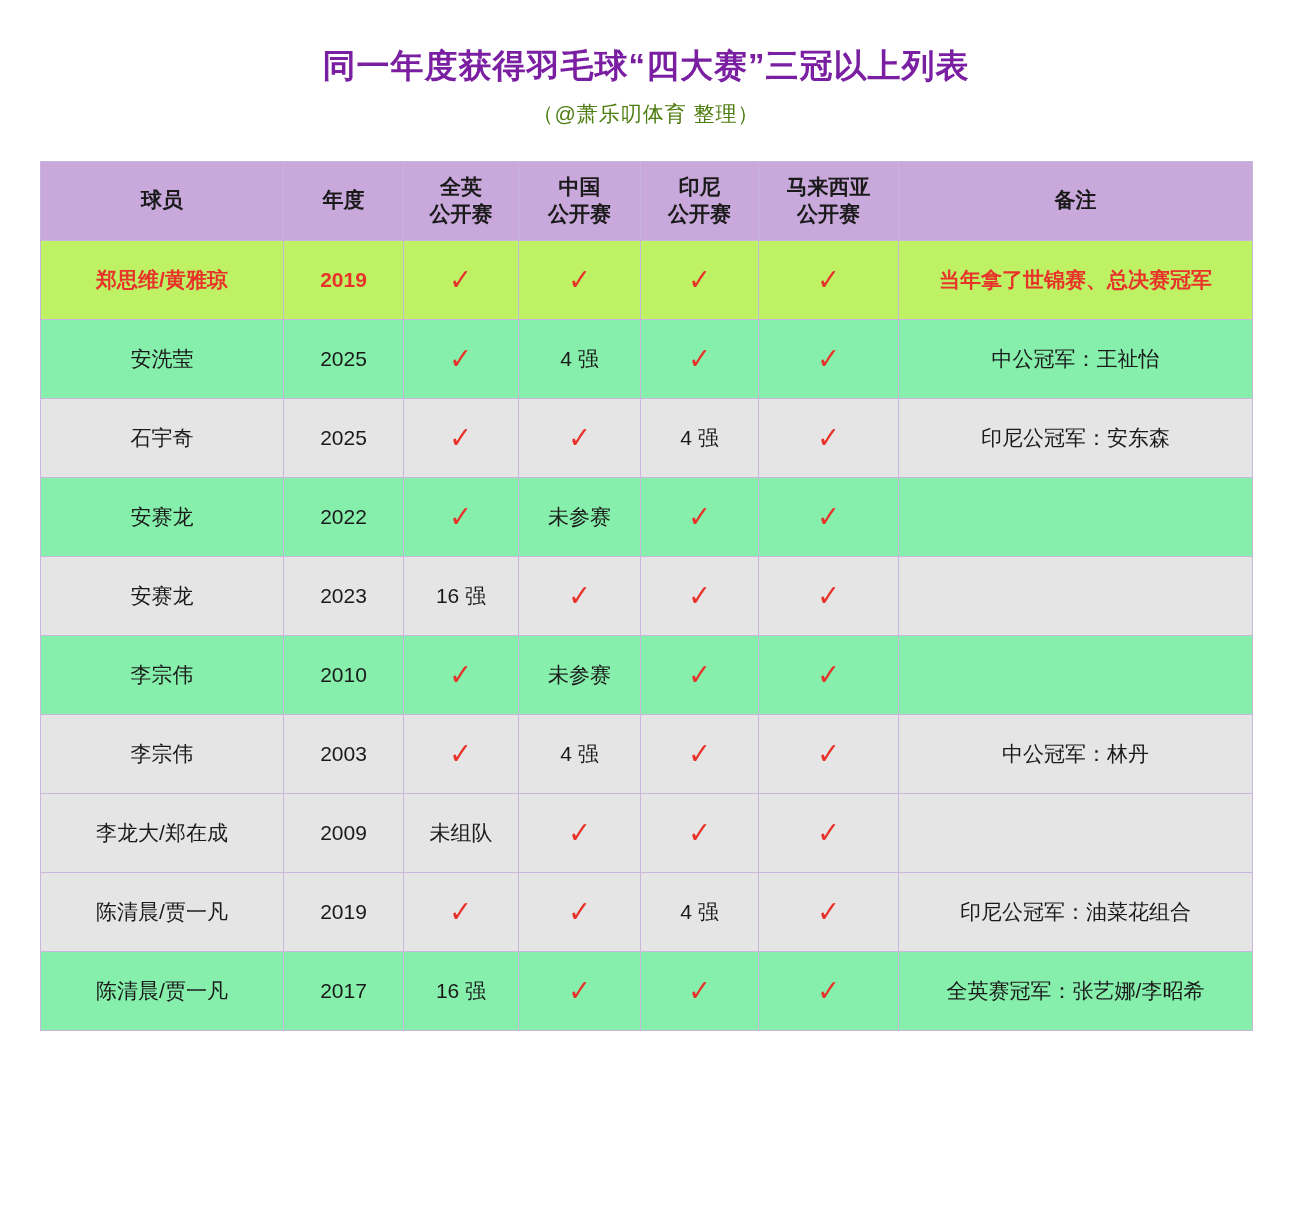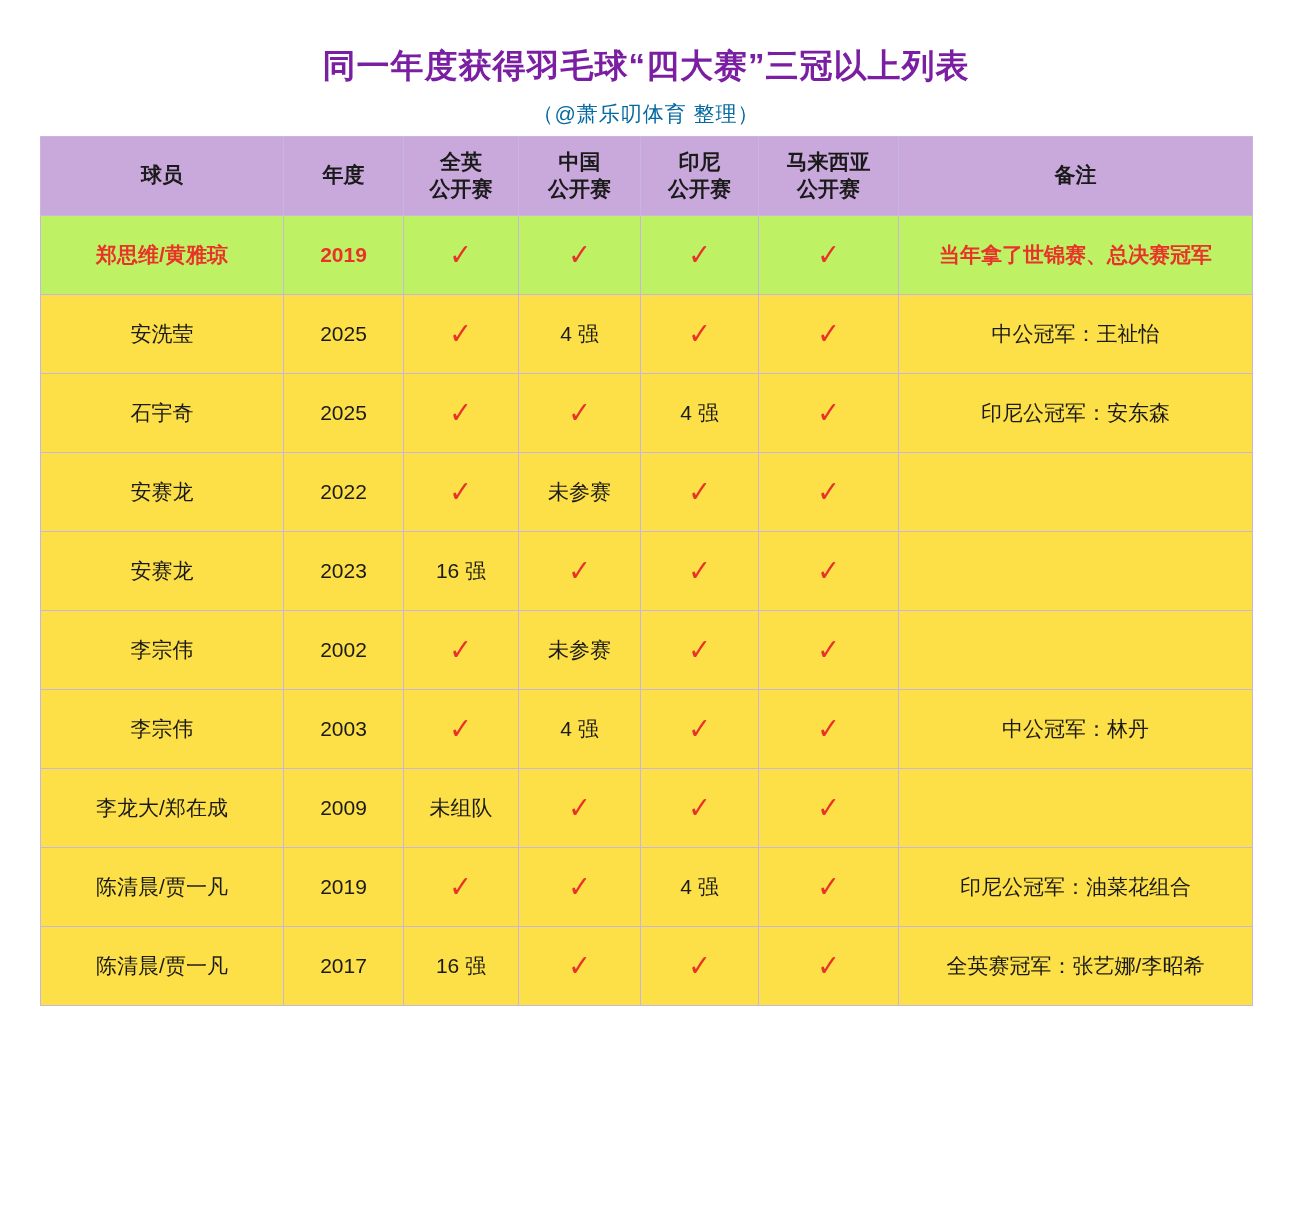--- a/index.html
+++ b/index.html
@@ -25,27 +25,27 @@
     text-align: center;
     color: #7b1fa2;
     font-size: 33px;
     font-weight: bold;
     letter-spacing: 1px;
     padding-top: 46px;
     line-height: 1.2;
   }
   .subtitle {
     text-align: center;
-    color: #0369a1;
+    color: #4d7c0f;
     font-size: 21px;
     padding-top: 14px;
     letter-spacing: 1px;
   }
   table.data {
-    margin-top: 8px;
+    margin-top: 33px;
     border-collapse: collapse;
     width: 1212px;
     table-layout: fixed;
   }
   table.data th, table.data td {
     border: 1px solid #c9b6dd;
     text-align: center;
     font-size: 21px;
     color: #1a1a1a;
     padding: 0;
@@ -57,24 +57,24 @@
     background: #c9a9dc;
     font-weight: bold;
     height: 86px;
     font-size: 21px;
     line-height: 1.25;
     border: 1px solid #b79ccb;
   }
   thead th .l1 { display: block; }
   thead th .l2 { display: block; }
   tbody tr.shade td {
-    background: #fde047;
+    background: #e5e5e5;
   }
   tbody tr.plain td {
-    background: #fde047;
+    background: #86efac;
   }
   tbody tr.highlight td {
     background: #bef264;
     color: #e8332a;
     font-weight: bold;
   }
   td.note {
     text-align: left;
     padding-left: 16px;
   }
@@ -186,21 +186,21 @@
           <td><span>安赛龙</span></td>
           <td><span>2023</span></td>
           <td><span>16 强</span></td>
           <td><span class="check">✓</span></td>
           <td><span class="check">✓</span></td>
           <td><span class="check">✓</span></td>
           <td class="note"><span></span></td>
         </tr>
         <tr class="plain">
           <td><span>李宗伟</span></td>
-          <td><span>2002</span></td>
+          <td><span>2010</span></td>
           <td><span class="check">✓</span></td>
           <td><span>未参赛</span></td>
           <td><span class="check">✓</span></td>
           <td><span class="check">✓</span></td>
           <td class="note"><span></span></td>
         </tr>
         <tr class="shade">
           <td><span>李宗伟</span></td>
           <td><span>2003</span></td>
           <td><span class="check">✓</span></td>

